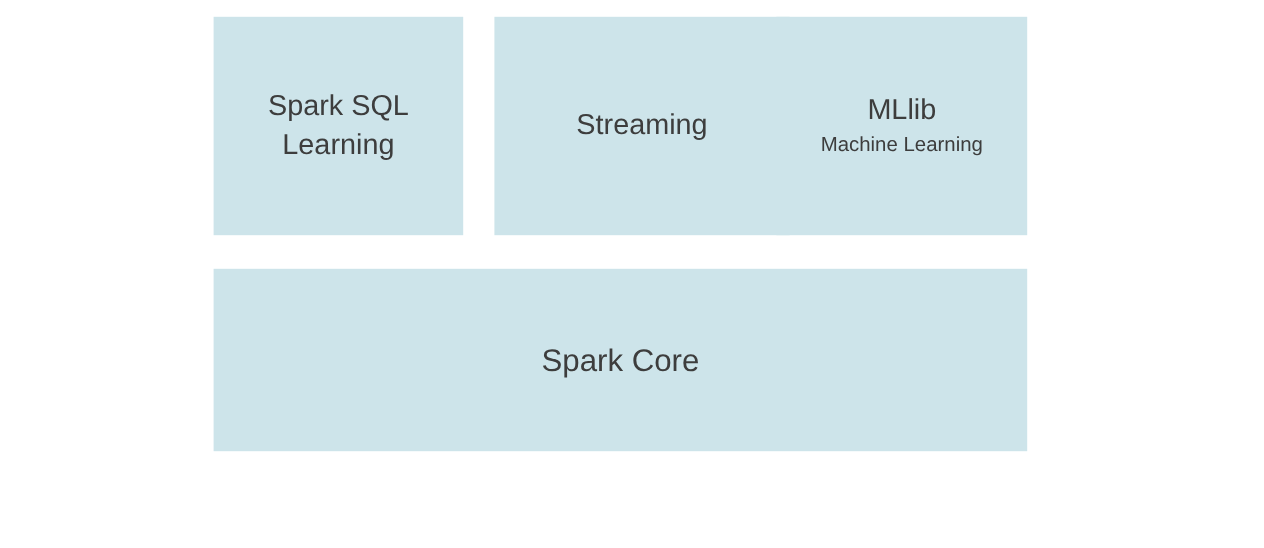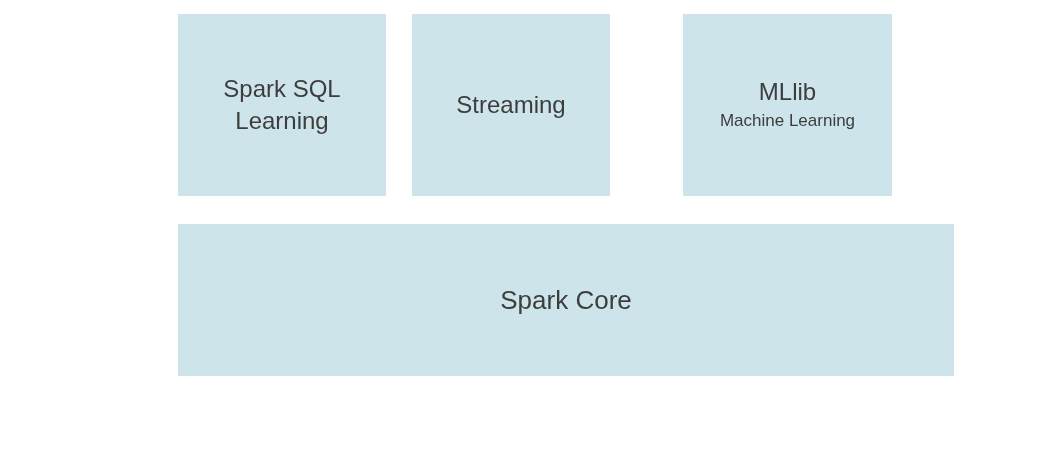--- a/index.html
+++ b/index.html
@@ -29,34 +29,33 @@
     .box-spark-sql {
       left: 178px;
       top: 14px;
       width: 208px;
       height: 182px;
       align-items: center;
     }
     .box-streaming {
       left: 412px;
       top: 14px;
-      width: 198px;
+      width: 246px;
       height: 182px;
     }
     .box-mllib {
       left: 647px;
       top: 14px;
       width: 209px;
       height: 182px;
-      margin-left: 36px;
     }
     .box-spark-core {
       left: 178px;
       top: 224px;
-      width: 776px;
+      width: 678px;
       height: 152px;
     }
     .label-main {
       font-size: 24px;
       line-height: 1.35;
       font-weight: 400;
     }
     .label-sub {
       font-size: 17px;
       line-height: 1.5;

